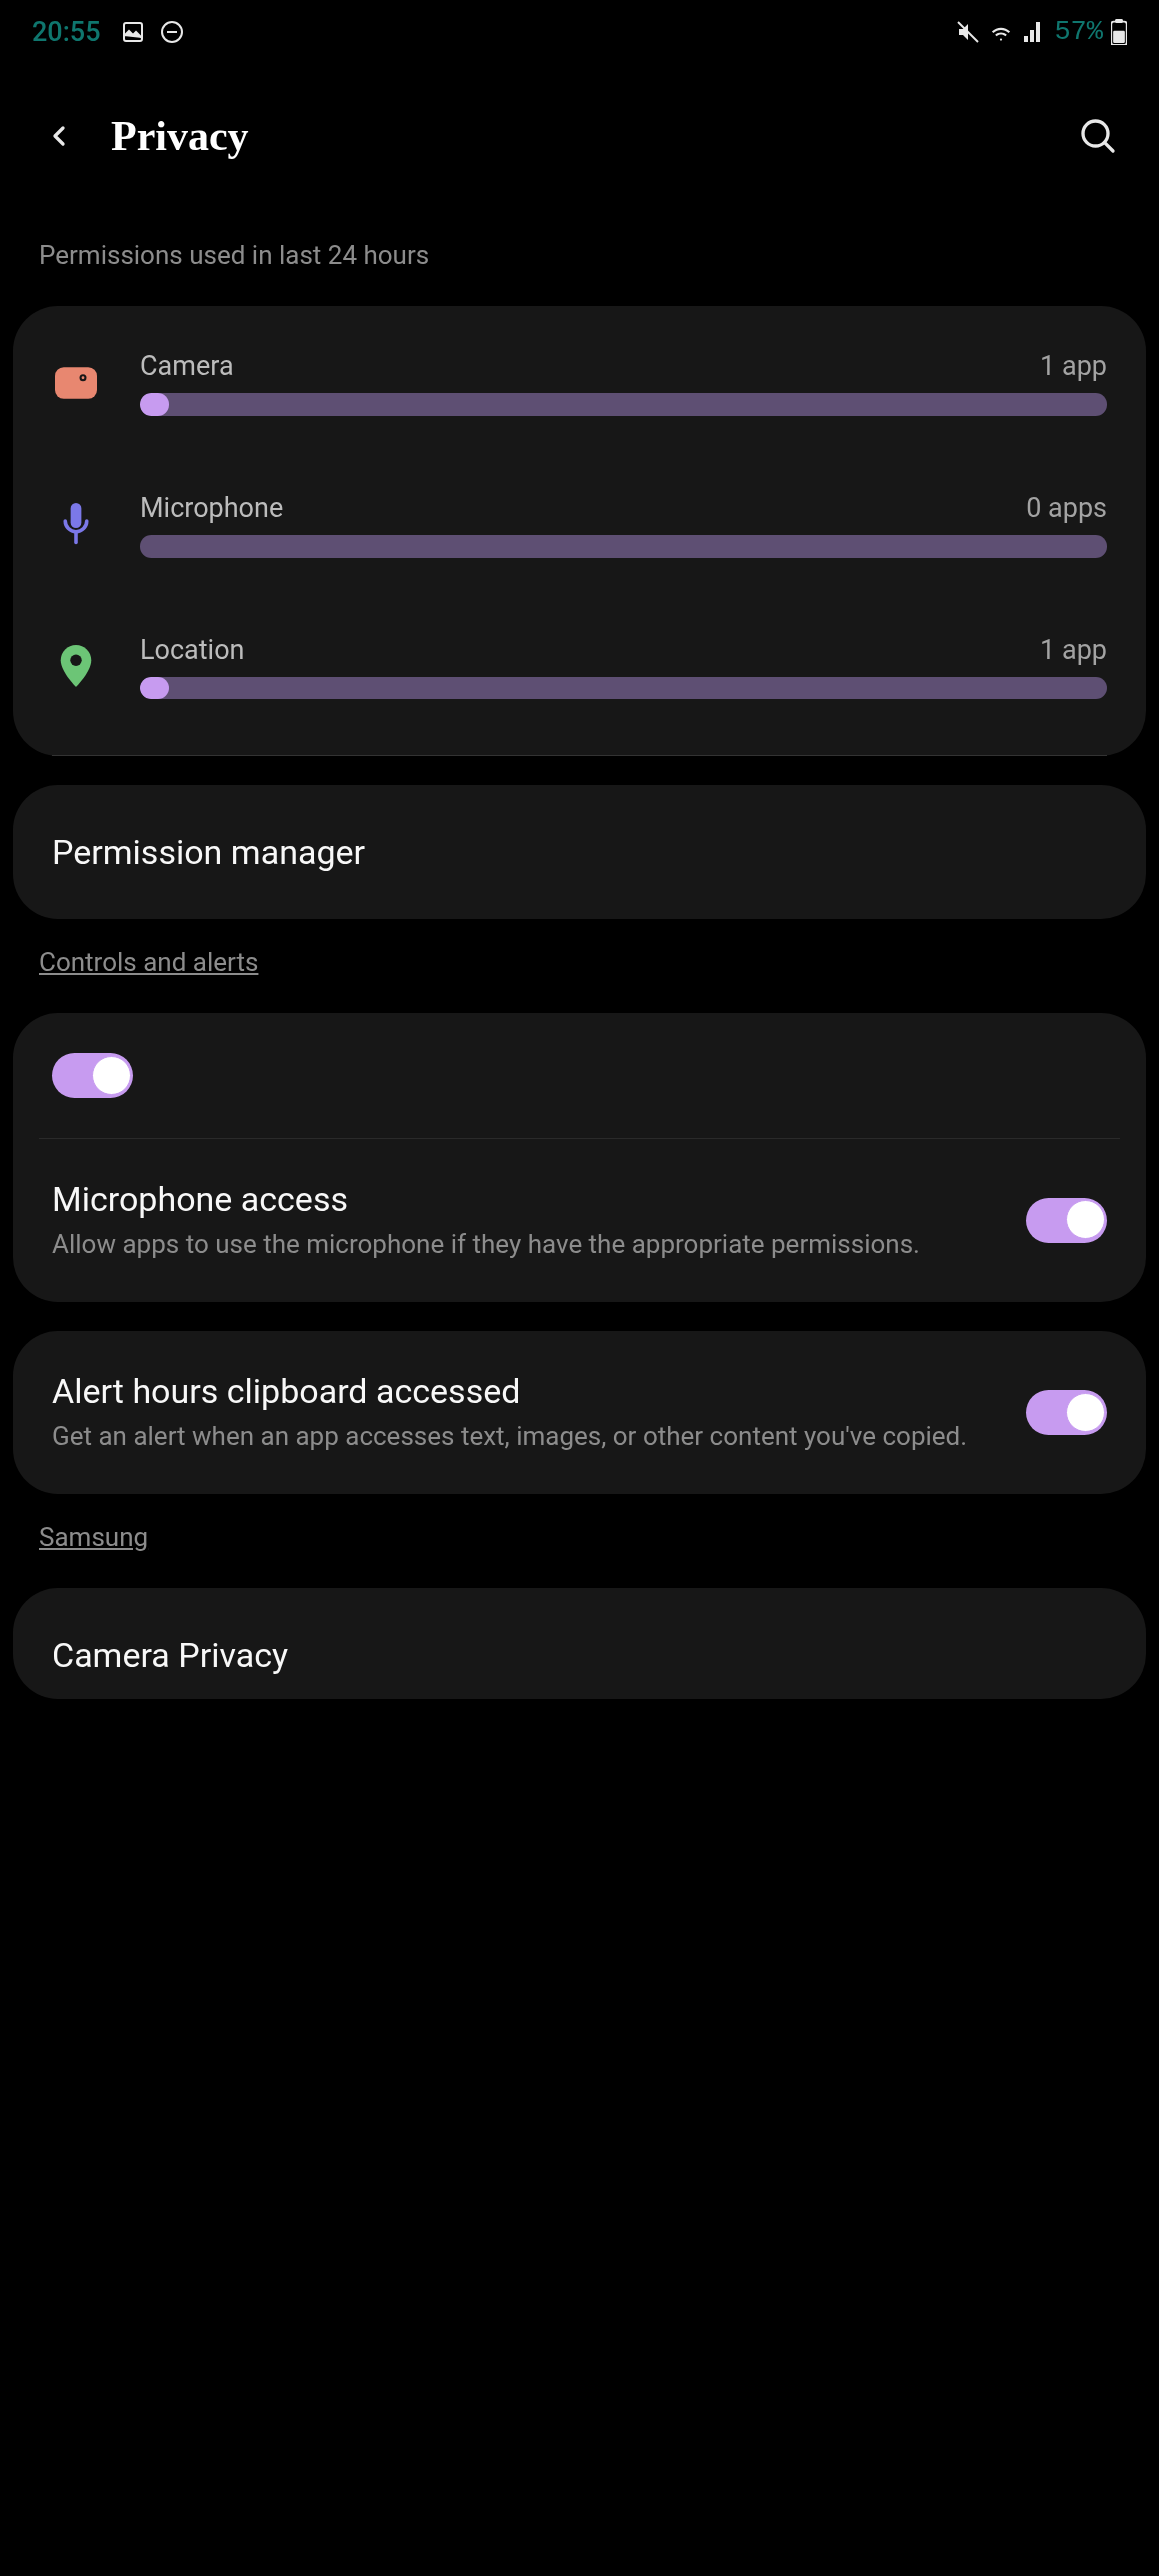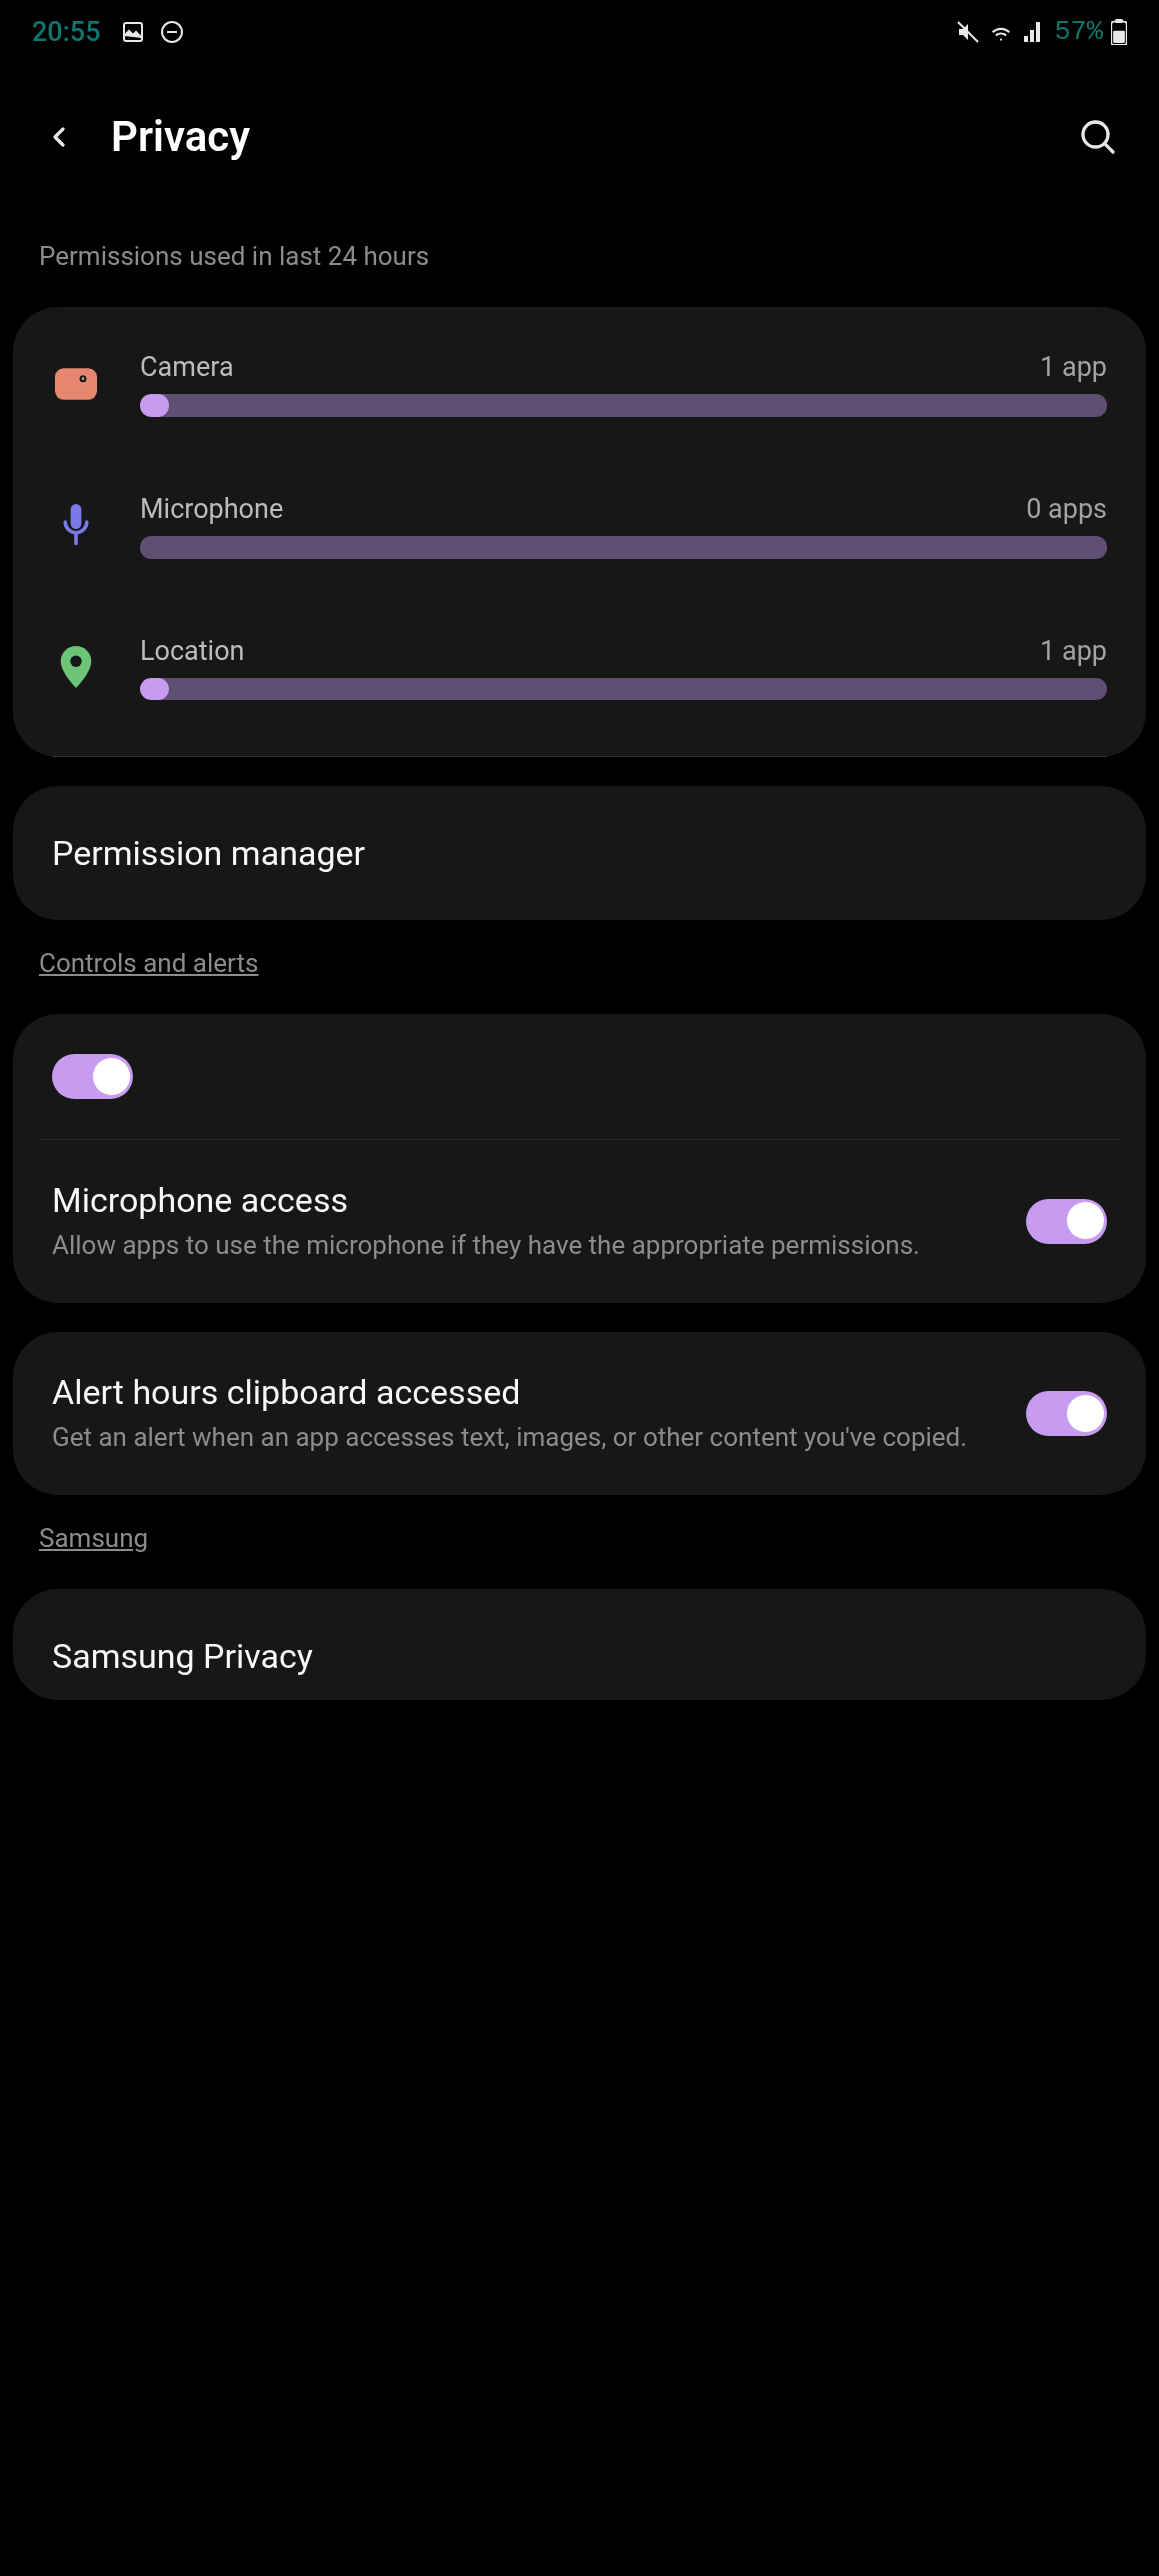--- a/index.html
+++ b/index.html
@@ -38,20 +38,21 @@
     width: 40px;
     height: 40px;
     display: flex;
     align-items: center;
     justify-content: center;
   }
   .page-title {
     flex: 1;
     font-size: 42px;
     font-weight: 600;
+    font-family: Liberation Serif, serif;
   }
   .search-btn {
     width: 45px;
     height: 45px;
     display: flex;
     align-items: center;
     justify-content: center;
   }
   
   
@@ -342,16 +343,16 @@
     <div class="toggle">
       <div class="toggle-knob"></div>
     </div>
   </div>
 </div>
 
 <div class="section-header">Samsung</div>
 
 <div class="card">
   <div class="simple-item" style="padding-bottom:24px;">
-    <div class="item-title">Samsung Privacy</div>
+    <div class="item-title">Camera Privacy</div>
   </div>
 </div>
 
 
 </body></html>

